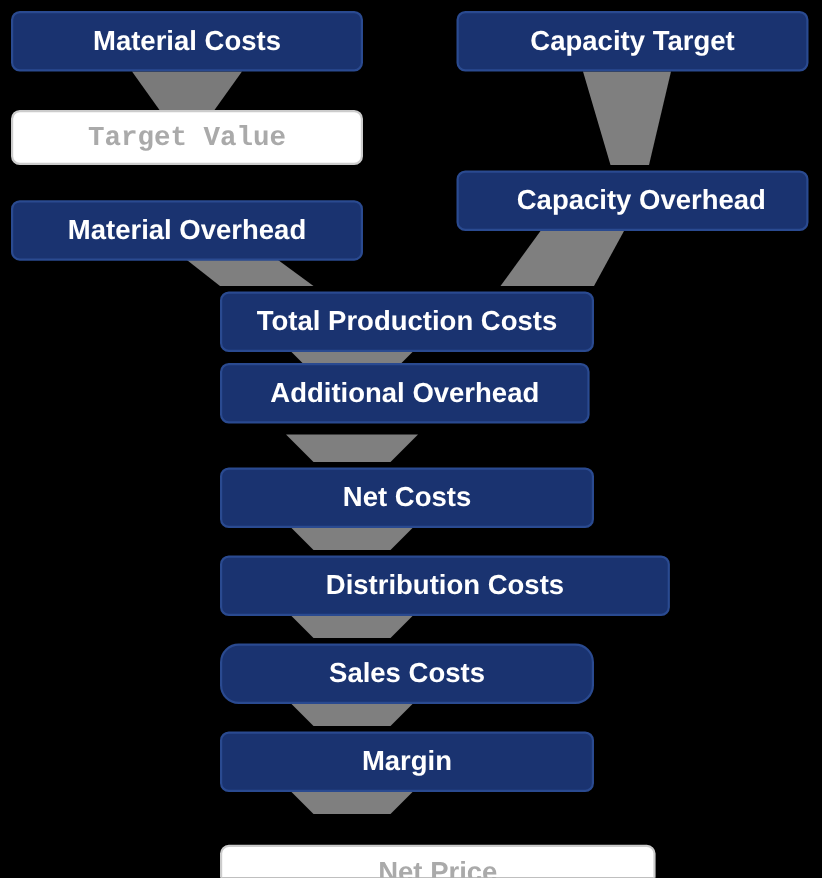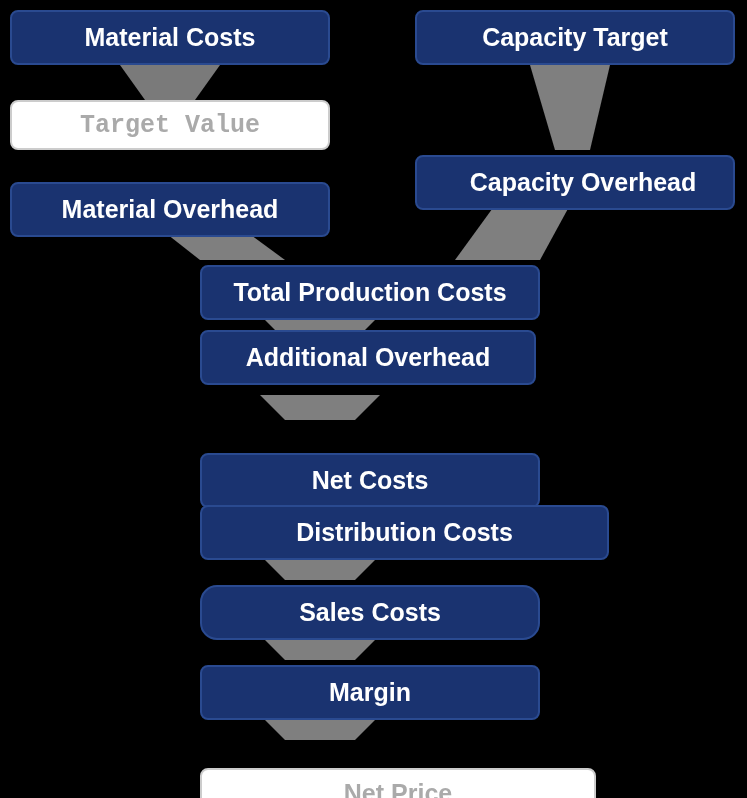--- a/index.html
+++ b/index.html
@@ -92,21 +92,21 @@
   <div class="box box-light" style="left:10px; top:100px; width:320px; height:50px;font-family:Liberation Mono, monospace;">Target Value</div>
 
   <div class="box box-dark" style="left:10px; top:155px; width:320px; height:55px;margin-top:27px;">Material Overhead</div>
 
   <div class="box box-dark" style="left:415px; top:155px; width:320px; height:55px;padding-left:16px;">Capacity Overhead</div>
 
   <div class="box box-dark" style="left:200px; top:265px; width:340px; height:55px;">Total Production Costs</div>
 
   <div class="box box-dark" style="left:200px; top:330px; width:336px; height:55px;">Additional Overhead</div>
 
-  <div class="box box-dark" style="left:200px; top:425px; width:340px; height:55px;margin-top:28px;">Net Costs</div>
+  <div class="box box-dark" style="left:200px; top:425px; width:340px; height:55px;">Net Costs</div>
 
   <div class="box box-dark" style="left:200px; top:505px; width:409px; height:55px;">Distribution Costs</div>
 
   <div class="box box-dark" style="left:200px; top:585px; width:340px; height:55px;border-radius:17px;">Sales Costs</div>
 
   <div class="box box-dark" style="left:200px; top:665px; width:340px; height:55px;">Margin</div>
 
   <div class="box box-light" style="left:200px; top:768px; width:396px; height:50px;">Net Price</div>
 
 </div>

